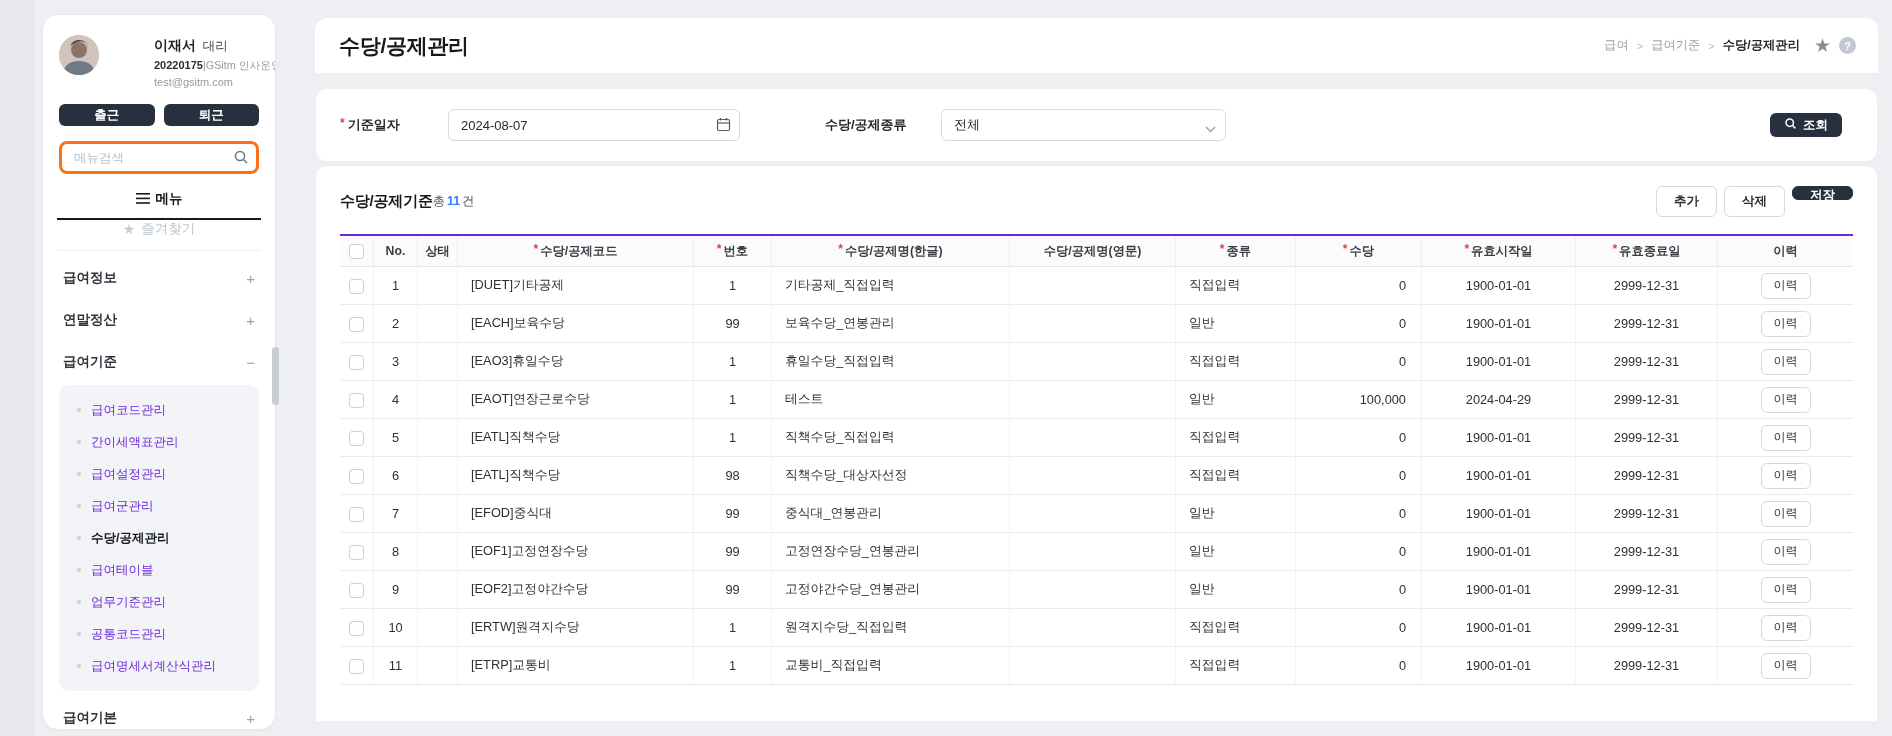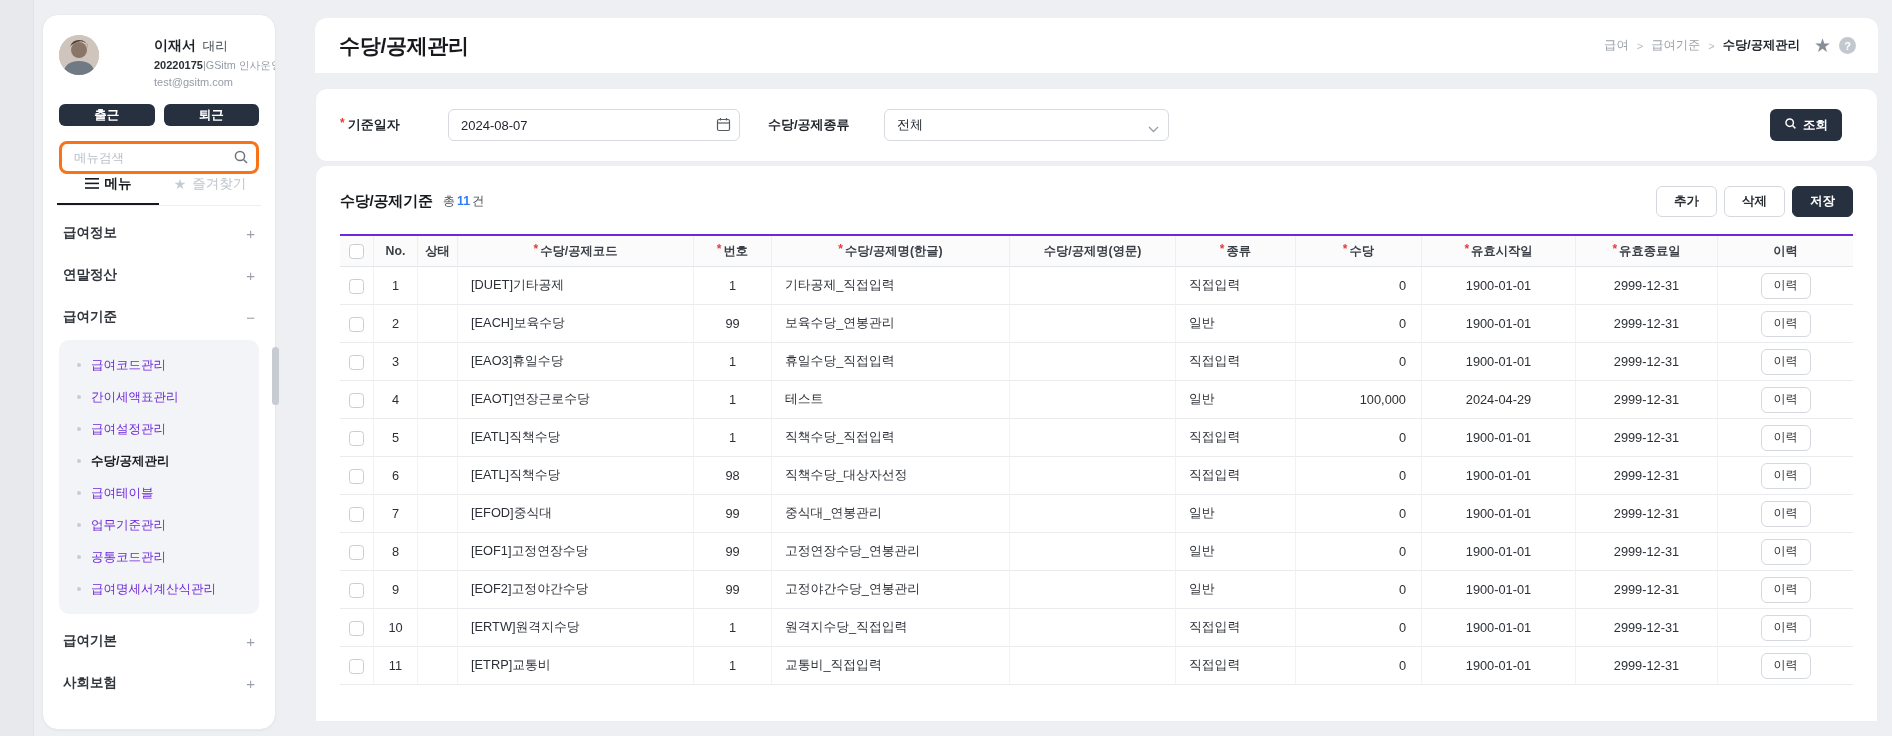--- a/index.html
+++ b/index.html
@@ -36,21 +36,21 @@
     flex:1; height:22px; background:#27303f; color:#fff; border:none; border-radius:6px;
     font-size:12.5px; font-weight:bold; font-family:inherit; cursor:pointer;
   }
   .menu-search { position:relative; margin-top:15px; }
   .menu-search input {
     width:100%; height:33px; border:3px solid #f97316; border-radius:8px;
     padding:0 32px 0 12px; font-size:12.5px; font-family:inherit; color:#333; outline:none;
   }
   .menu-search input::placeholder { color:#b7bdc5; }
   .menu-search .s-icon { position:absolute; right:10px; top:8px; }
-  .side-tabs { display:flex; margin-top:1px; }
+  .side-tabs { display:flex; margin-top:16px;flex-direction:column; }
   .side-tab {
     flex:1; text-align:center; padding-bottom:10px; font-size:13.5px; cursor:pointer;
     display:flex; align-items:center; justify-content:center; gap:6px;
     border-bottom:2px solid transparent; color:#bfc5cd;
   }
   .side-tab.active { color:#14171b; font-weight:bold; border-bottom:2.5px solid #16191e; }
   .side-tabs-wrap { border-bottom:1px solid #edeff2; margin:0 -2px; }
   .fav-star { font-size:14px; color:#c6ccd4; }
   .nav { margin-top:6px; }
   .nav-group {
@@ -92,50 +92,50 @@
   }
   .f-label { display:flex; align-items:flex-start; gap:3px; font-size:13px; font-weight:bold; color:#23272d; }
   .req { color:#e23c3c; font-size:12px; line-height:1; padding-top:1px; }
   .f-label-1 { width:108px; }
   .date-input-wrap { position:relative; width:292px; }
   .date-input-wrap input {
     width:100%; height:32px; border:1px solid #d7dade; border-radius:6px;
     padding:0 30px 0 12px; font-size:13px; font-family:inherit; color:#23272d; outline:none; background:#fff;
   }
   .date-input-wrap .cal { position:absolute; right:9px; top:8px; }
-  .f-label-2 { margin-left:28px; width:116px; }
+  .f-label-2 { margin-left:85px; width:116px; }
   .select {
     position:relative; width:285px; height:32px; border:1px solid #d7dade; border-radius:6px;
     display:flex; align-items:center; padding:0 28px 0 12px; font-size:13px; color:#23272d;
     background:#fff; cursor:pointer;
   }
   .select .chev { position:absolute; right:9px; top:11px; }
   .search-btn {
-    margin-left:auto; margin-right:11px; height:32px; padding:0 14px;
+    margin-left:auto; margin-right:11px; height:24px; padding:0 14px;
     background:#27303f; color:#fff; border:none; border-radius:6px; cursor:pointer;
     font-size:12.5px; font-weight:bold; font-family:Liberation Serif, serif;
     display:flex; align-items:center; gap:6px;
   }
 
   .content-card {
     position:absolute; left:315px; top:165px; width:1563px; height:557px;
     background:#fff; border:1px solid #eceef1; border-radius:12px 12px 0 0;
     padding:20px 24px 0 24px;
   }
   .section-head { display:flex; align-items:center; }
   .section-title { font-size:15px; font-weight:bold; color:#17191d; letter-spacing:-0.2px; }
-  .section-count { margin-left:10px; font-size:12.3px; color:#4b5158; }
+  .section-count { margin-left:0; font-size:12.3px; color:#4b5158; }
   .section-count .cnt { color:#2f7df6; font-weight:bold; margin:0 2px; }
   .section-actions { margin-left:auto; display:flex; gap:7px; }
   .btn-outline {
     height:31px; padding:0 17px; background:#fff; border:1px solid #d5d9de; border-radius:6px;
     font-size:12.5px; font-weight:bold; font-family:inherit; color:#2b2f35; cursor:pointer;
   }
   .btn-dark {
-    height:31px; padding:0 17px; background:#27303f; border:1px solid #27303f; border-radius:6px;
+    height:14px; padding:0 17px; background:#27303f; border:1px solid #27303f; border-radius:6px;
     font-size:12.5px; font-weight:bold; font-family:inherit; color:#fff; cursor:pointer;
   }
 
   
   .grid-wrap { margin-top:17px; border-top:2px solid #6d28d9; }
   table { width:100%; border-collapse:separate; border-spacing:0; table-layout:fixed; }
   col.c-check  { width:34px; }
   col.c-no     { width:44px; }
   col.c-status { width:40px; }
   col.c-code   { width:236px; }
@@ -254,20 +254,24 @@
           <span class="dot"></span>
           <span>급여코드관리</span>
         </div>
       <div class="submenu-item">
           <span class="dot"></span>
           <span>간이세액표관리</span>
         </div>
       <div class="submenu-item">
           <span class="dot"></span>
           <span>급여설정관리</span>
+        </div>
+      <div class="submenu-item">
+          <span class="dot"></span>
+          <span>급여군관리</span>
         </div>
       <div class="submenu-item active">
           <span class="dot"></span>
           <span>수당/공제관리</span>
         </div>
       <div class="submenu-item">
           <span class="dot"></span>
           <span>급여테이블</span>
         </div>
       <div class="submenu-item">

